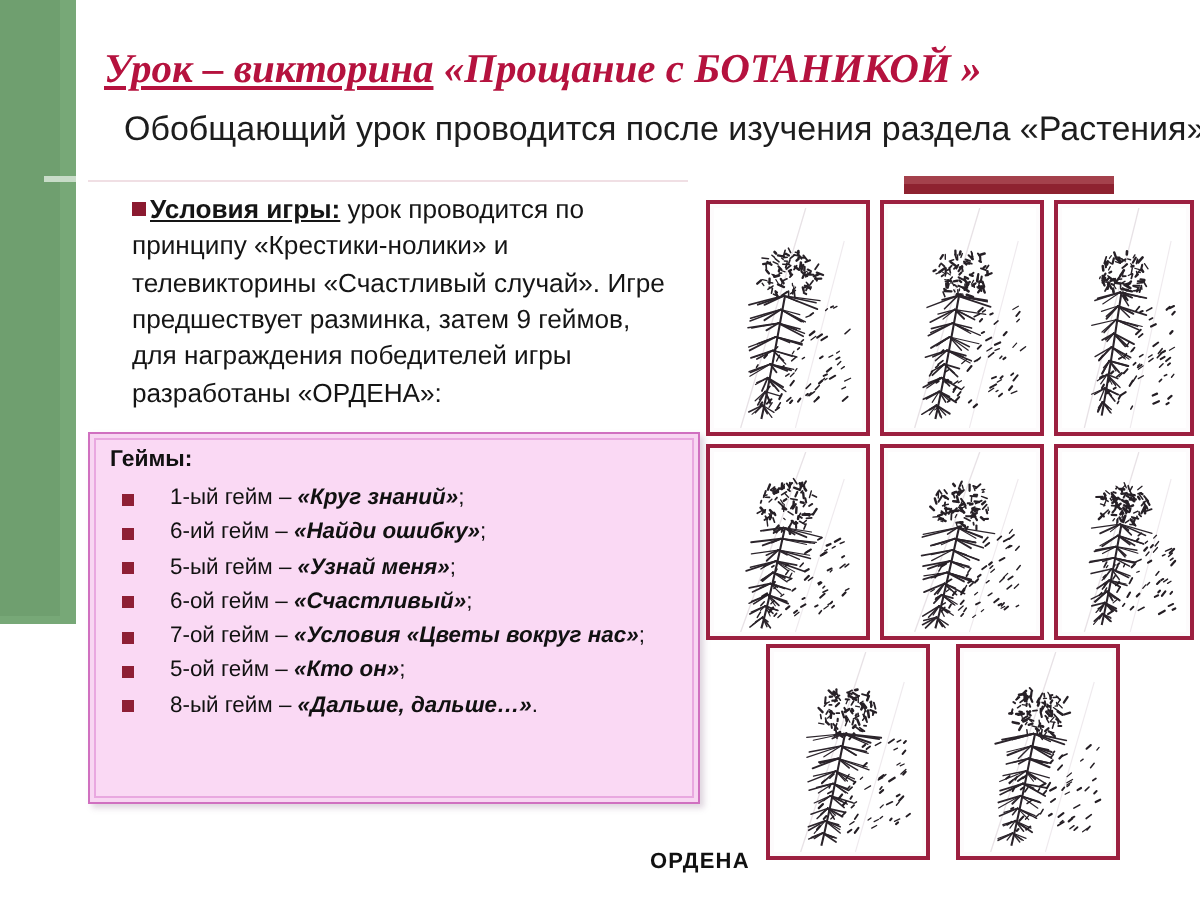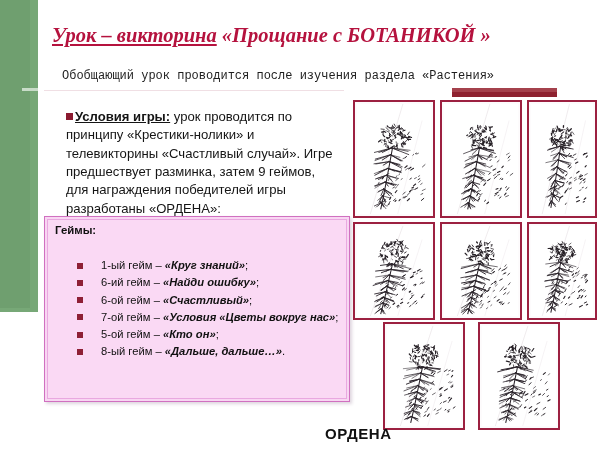--- a/index.html
+++ b/index.html
@@ -74,33 +74,33 @@
     font-style: italic;
     color: #b5123e;
     letter-spacing: 0px;
     line-height: 1.15;
     white-space: nowrap;
   }
   .slide-title .under {
     text-decoration: underline;
   }
   .slide-subtitle {
-    margin-top: 21px;
+    margin-top: 7px;
     margin-left: 10px;
-    font-family: Liberation Mono, monospace;
-    font-size: 12px;
+    font-family: Liberation Sans, sans-serif;
+    font-size: 17px;
     color: #1d1d1d;
     white-space: nowrap;
   }
 
   
   .conditions {
     position: absolute;
     left: 66px;
-    top: 108px;
+    top: 96px;
     width: 272px;
     font-size: 13.1px;
     line-height: 1.40;
     color: #151515;
   }
   .cond-bullet {
     display: inline-block;
     width: 7px;
     height: 7px;
     background: #8b1a30;
@@ -141,21 +141,21 @@
     top: 7px;
     font-size: 11.4px;
     font-weight: bold;
     color: #111;
   }
   .games-list {
     position: absolute;
     left: 10px;
     top: 24px;
     right: 6px;
-    margin: 16px;
+    margin: 0;
     padding: 0;
     list-style: none;
   }
   .games-list li {
     position: relative;
     height: 17.3px;
     line-height: 17.3px;
     padding-left: 30px;
     font-size: 11.2px;
     color: #111;
@@ -213,21 +213,21 @@
     display: block;
     width: 100%;
     height: 100%;
   }
 
   
   .ordena {
     position: absolute;
     left: 325px;
     top: 425px;
-    font-size: 15px;
+    font-size: 11px;
     font-weight: bold;
     color: #111;
     letter-spacing: 0.6px;
   }
 </style>
 </head>
 <body>
 
 <div id="slide">
 
@@ -244,20 +244,21 @@
   </div>
 
   <div class="conditions"><span class="cond-bullet"></span><span class="cond-head">Условия игры:</span><span> урок проводится по принципу «Крестики-нолики» и телевикторины «Счастливый случай». Игре предшествует разминка, затем 9 геймов, для награждения победителей игры разработаны «ОРДЕНА»:</span></div>
 
   <div class="games-box">
     <div class="games-box-inner"></div>
     <div class="games-title">Геймы:</div>
     <ul class="games-list" id="games-list">
         <li><span class="sq"></span><span>1-ый гейм – </span><span class="g-name">«Круг знаний»</span><span>;</span></li>
         <li><span class="sq"></span><span>6-ий гейм – </span><span class="g-name">«Найди ошибку»</span><span>;</span></li>
+        <li><span class="sq"></span><span>5-ый гейм – </span><span class="g-name">«Узнай меня»</span><span>;</span></li>
         <li><span class="sq"></span><span>6-ой гейм – </span><span class="g-name">«Счастливый»</span><span>;</span></li>
         <li><span class="sq"></span><span>7-ой гейм – </span><span class="g-name">«Условия «Цветы вокруг нас»</span><span>;</span></li>
         <li><span class="sq"></span><span>5-ой гейм – </span><span class="g-name">«Кто он»</span><span>;</span></li>
         <li><span class="sq"></span><span>8-ый гейм – </span><span class="g-name">«Дальше, дальше…»</span><span>.</span></li>
       </ul>
   </div>
 
   <div class="red-bar"></div>
   <div class="red-bar-hi"></div>
 

